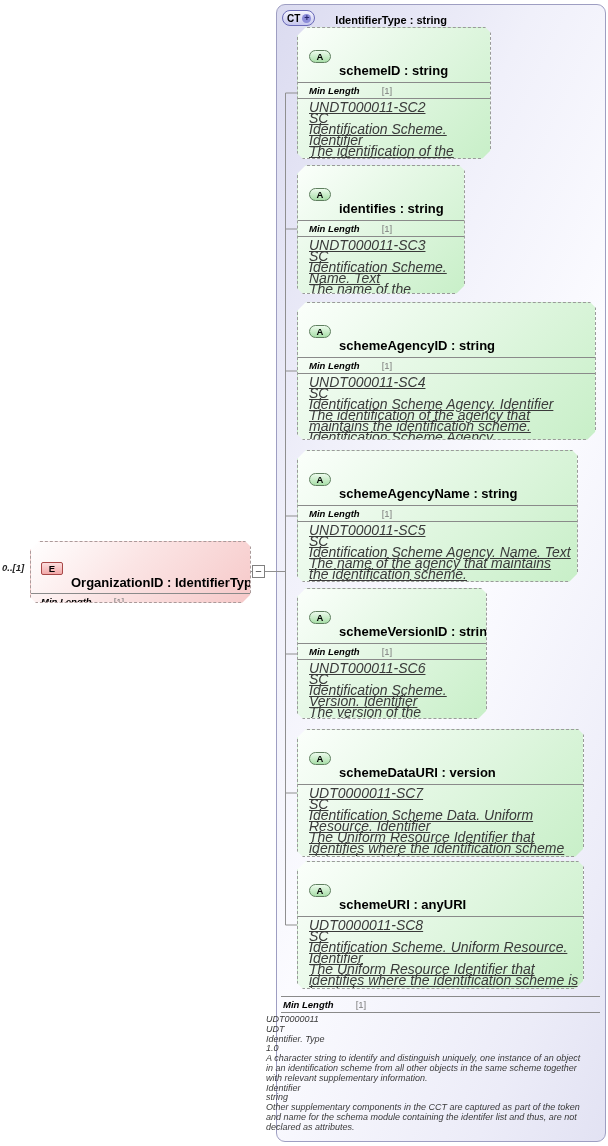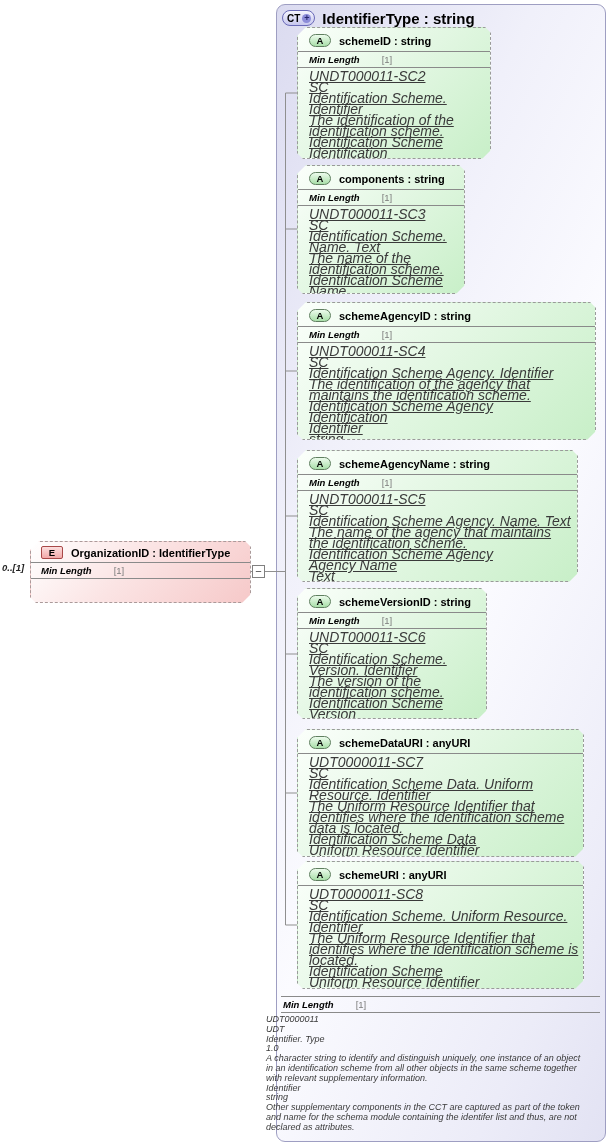--- a/index.html
+++ b/index.html
@@ -6,52 +6,52 @@
   #canvas{
     position:relative;width:608px;height:1146px;background:#ffffff;
     font-family:"Liberation Sans",sans-serif;overflow:hidden;
   }
   
   .ct-box{
     position:absolute;left:276px;top:4px;width:330px;height:1138px;
     box-sizing:border-box;border:1px solid #9e9ec2;border-radius:9px;
     background:linear-gradient(115deg,#dbdbf0 0%,#f0f0fa 30%,#fbfbff 55%,#ececf8 85%,#e2e2f3 100%);
   }
-  .ct-title-row{display:flex;align-items:flex-start;gap:7px;padding:5px 6px 0 5px;}
+  .ct-title-row{display:flex;align-items:flex-end;gap:20px;padding:5px 6px 0 5px;}
   .ct-badge{
     display:inline-flex;align-items:center;gap:2px;height:14px;padding:0 3px 0 4px;
     border:1.5px solid #6a6ab8;border-radius:8px;
     background:linear-gradient(#f5f5fe,#c7c7ee);
     font-size:10px;font-weight:bold;color:#000;flex:none;
   }
   .plus-circle{
     display:inline-block;width:9px;height:9px;border-radius:50%;
     background:#8c8cd8;color:#26266e;font-size:9px;line-height:8px;
     text-align:center;font-weight:bold;
   }
-  .ct-title{font-size:15px;font-weight:bold;color:#000;white-space:nowrap;}
+  .ct-title{font-size:11px;font-weight:bold;color:#000;white-space:nowrap;}
   
   .node-box{
     position:absolute;box-sizing:border-box;border:1px dashed #9a9a9a;overflow:hidden;
     clip-path:polygon(9px 0,calc(100% - 6px) 0,100% 6px,100% calc(100% - 9px),
                       calc(100% - 9px) 100%,6px 100%,0 calc(100% - 6px),0 9px);
   }
   .attr-box{background:linear-gradient(135deg,#fbfffb 0%,#e6f8e6 40%,#c8efc8 100%);}
   .el-box{background:linear-gradient(135deg,#ffffff 0%,#fbe4e4 45%,#f6c9c9 100%);border-color:#ab9a9a;}
   .box-title{
     display:flex;align-items:center;gap:8px;
     padding:6px 8px 4px 11px;border-bottom:1px solid #8a8a8a;
   }
   .badge{
     flex:none;width:22px;height:13px;display:flex;align-items:center;justify-content:center;
     font-size:9.5px;font-weight:bold;color:#000;box-sizing:border-box;
   }
   .a-badge{border:1px solid #5f7f5f;border-radius:8px;background:linear-gradient(#ecfbec,#a9dfa9);}
   .e-badge{border:1px solid #a84848;border-radius:2px;background:linear-gradient(#fcdede,#f2a9a9);}
-  .title-text{font-size:11px;font-weight:bold;color:#000;white-space:nowrap;}
+  .title-text{font-size:13px;font-weight:bold;color:#000;white-space:nowrap;margin-top:29px;}
   .facet-row{
     display:flex;align-items:baseline;padding:2px 8px 2px 11px;
     border-bottom:1px solid #8a8a8a;font-size:9.5px;
   }
   .facet-name{font-style:italic;font-weight:600;color:#000;text-align:center;}
   .facet-val{margin-left:22px;color:#7d7d7d;}
   .annot{
     padding:3px 4px 4px 11px;font-size:14px;font-style:italic;color:#3a3a3a;
     line-height:11px;white-space:pre-line;text-decoration:underline;
   }
@@ -123,21 +123,21 @@
 The identification of the identification scheme.
 Identification Scheme
 Identification
 Identifier
 string</div>
   </div>
 
   <div class="node-box attr-box" style="left:297px;top:165px;width:168px;height:129px;">
     <div class="box-title">
       <span class="badge a-badge">A</span>
-      <span class="title-text">components : string</span>
+      <span class="title-text">identifies : string</span>
     </div>
     <div class="facet-row">
       <span class="facet-name">Min Length</span>
       <span class="facet-val">[1]</span>
     </div>
     <div class="annot">UNDT000011-SC3
 SC
 Identification Scheme. Name. Text
 The name of the identification scheme.
 Identification Scheme
@@ -200,21 +200,21 @@
 The version of the identification scheme.
 Identification Scheme
 Version
 Identifier
 string</div>
   </div>
 
   <div class="node-box attr-box" style="left:297px;top:729px;width:287px;height:128px;">
     <div class="box-title">
       <span class="badge a-badge">A</span>
-      <span class="title-text">schemeDataURI : anyURI</span>
+      <span class="title-text">schemeDataURI : version</span>
     </div>
     <div class="annot" style="border-top:1px solid #8a8a8a;margin-top:-1px;">UDT0000011-SC7
 SC
 Identification Scheme Data. Uniform Resource. Identifier
 The Uniform Resource Identifier that identifies where the identification scheme data is located.
 Identification Scheme Data
 Uniform Resource Identifier
 Identifier
 string</div>
   </div>

